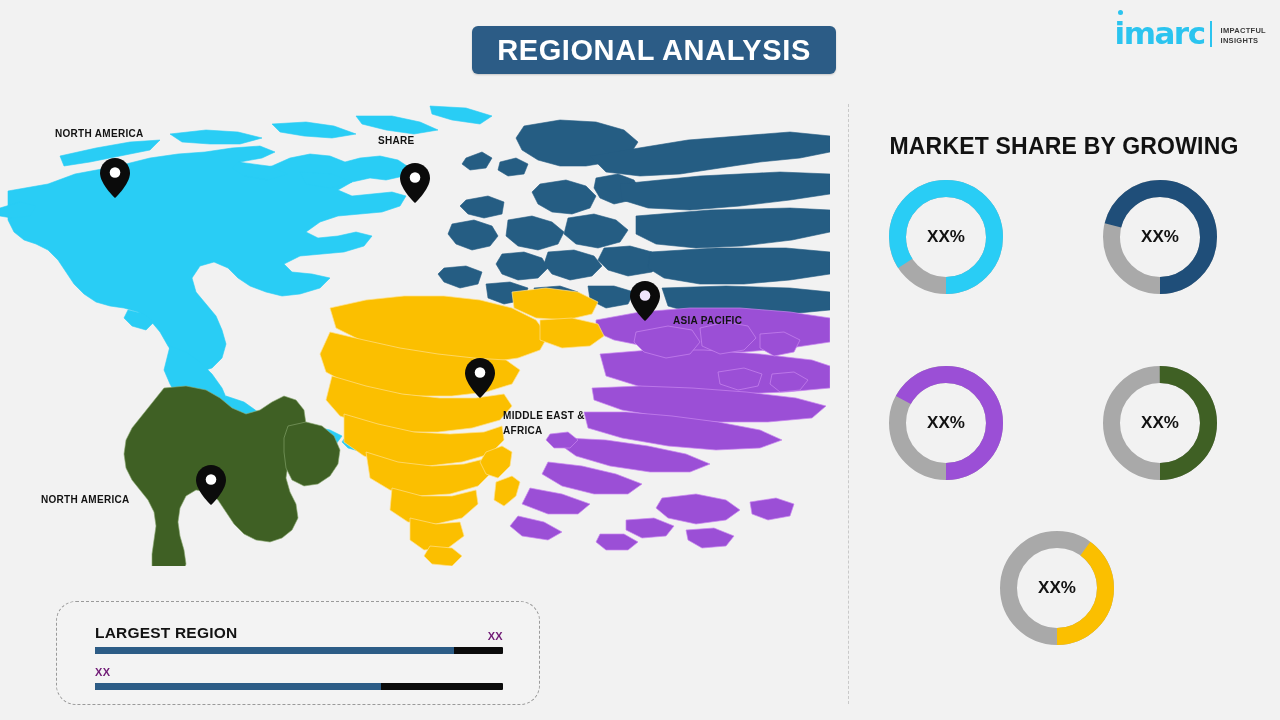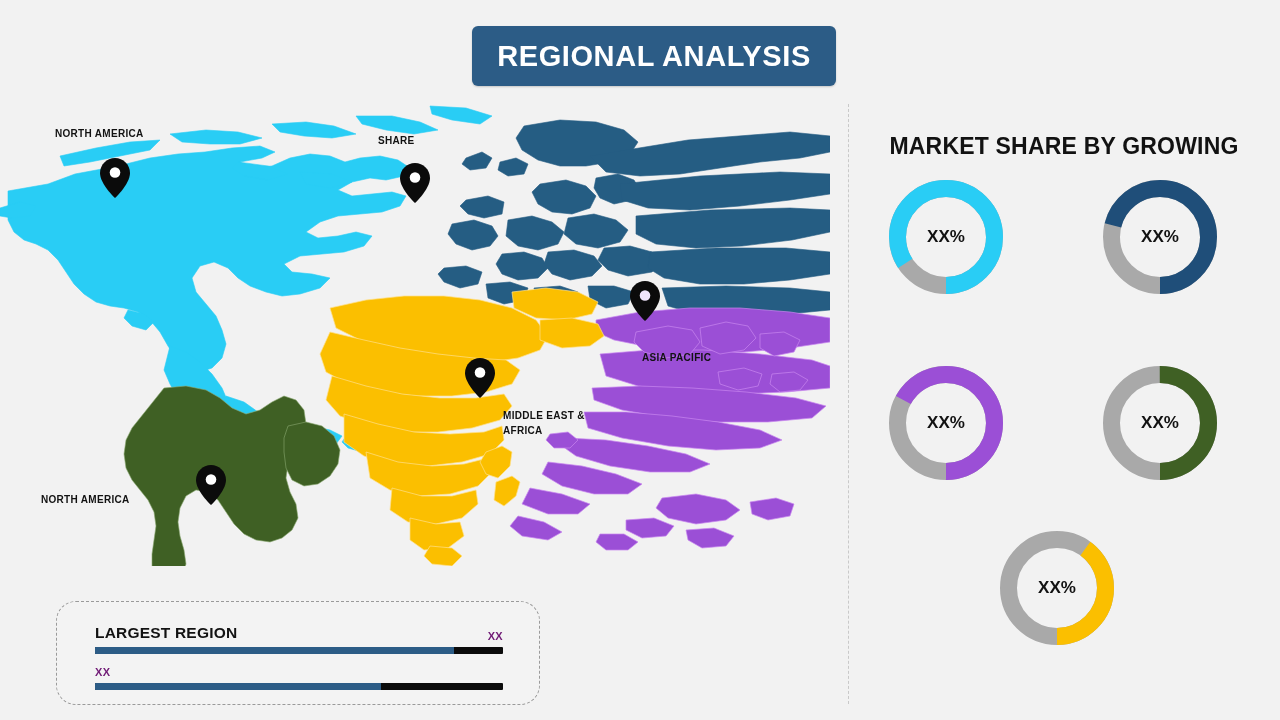--- a/index.html
+++ b/index.html
@@ -6,21 +6,21 @@
   body{
     width:1280px;height:720px;overflow:hidden;
     background:#f2f2f2;
     font-family:"Liberation Sans", sans-serif;
     position:relative;
   }
   #stage{position:absolute;inset:0;background:#f2f2f2;}
 
   
   .title-pill{
-    position:absolute;left:472px;top:26px;width:364px;height:60px;
+    position:absolute;left:472px;top:26px;width:364px;height:48px;
     background:#2c5c86;border-radius:6px;
     display:flex;align-items:center;justify-content:center;
     box-shadow:0 1px 2px rgba(0,0,0,.18);
   }
   .title-pill span{
     color:#ffffff;font-size:29px;font-weight:bold;letter-spacing:.6px;
     font-family:"Liberation Sans", sans-serif;
   }
 
   
@@ -51,21 +51,21 @@
   .map-wrap svg{display:block;width:100%;height:100%;}
 
   
   .maplabel{
     position:absolute;color:#121212;font-weight:bold;font-size:10px;
     letter-spacing:.3px;line-height:1.45;white-space:pre-line;
     font-family:"Liberation Sans", sans-serif;
   }
   .lbl-na{left:55px;top:127px;}
   .lbl-eu{left:378px;top:134px;}
-  .lbl-ap{left:642px;top:314px;margin-top:37px;}
+  .lbl-ap{left:673px;top:314px;}
   .lbl-mea{left:479px;top:409px;margin-left:24px;}
   .lbl-la{left:41px;top:493px;}
 
   
   .pin{position:absolute;width:30px;height:40px;}
   .pin svg{display:block;}
   .pin-na{left:100px;top:158px;}
   .pin-eu{left:400px;top:163px;}
   .pin-ap{left:630px;top:281px;}
   .pin-mea{left:465px;top:358px;}
@@ -115,20 +115,31 @@
 </style>
 </head>
 <body>
 
 <div id="stage">
 
   <div class="title-pill">
     <span>REGIONAL ANALYSIS</span>
   </div>
 
+  <div class="logo">
+    <div class="logo-word">
+      <span class="logo-dot"></span>
+      <span>imarc</span>
+    </div>
+    <div class="logo-bar"></div>
+    <div class="logo-tag">
+      <div>IMPACTFUL</div>
+      <div>INSIGHTS</div>
+    </div>
+  </div>
 
   <div class="divider"></div>
 
   <div class="map-wrap">
     <svg viewBox="0 0 830 470" preserveAspectRatio="xMidYMid meet">
       <g fill="#29cdf5" stroke="#29cdf5" stroke-width="0.6">
         <path d="M8 95 L48 88 L75 78 L118 70 L150 62 L178 58 L205 56 L232 52 L260 50 L275 56 L262 62 L240 66 L250 72 L272 70 L290 62 L310 58 L330 60 L345 66 L360 62 L380 60 L398 64 L410 72 L404 80 L386 84 L370 82 L352 86 L338 94 L352 100 L372 98 L392 96 L406 100 L400 110 L382 116 L360 118 L338 120 L320 126 L306 136 L318 142 L338 140 L356 136 L372 140 L364 150 L344 156 L322 158 L300 160 L284 168 L292 176 L312 178 L330 182 L320 192 L300 198 L282 200 L266 196 L250 190 L238 182 L228 172 L214 166 L200 170 L192 182 L196 196 L206 208 L216 220 L222 234 L226 248 L222 262 L212 272 L200 276 L186 272 L176 262 L168 250 L160 236 L150 224 L138 216 L124 212 L110 210 L96 206 L84 198 L74 188 L66 176 L58 164 L48 154 L36 148 L24 144 L14 136 L8 124 Z"></path>
         <path d="M170 250 L186 256 L200 266 L212 278 L222 292 L228 306 L224 318 L214 324 L200 322 L188 314 L178 302 L170 288 L164 274 Z"></path>
         <path d="M226 300 L244 306 L258 316 L268 328 L266 340 L252 342 L238 334 L228 322 L222 310 Z"></path>
         <path d="M276 318 L292 322 L304 330 L300 340 L286 340 L274 332 L270 324 Z"></path>

